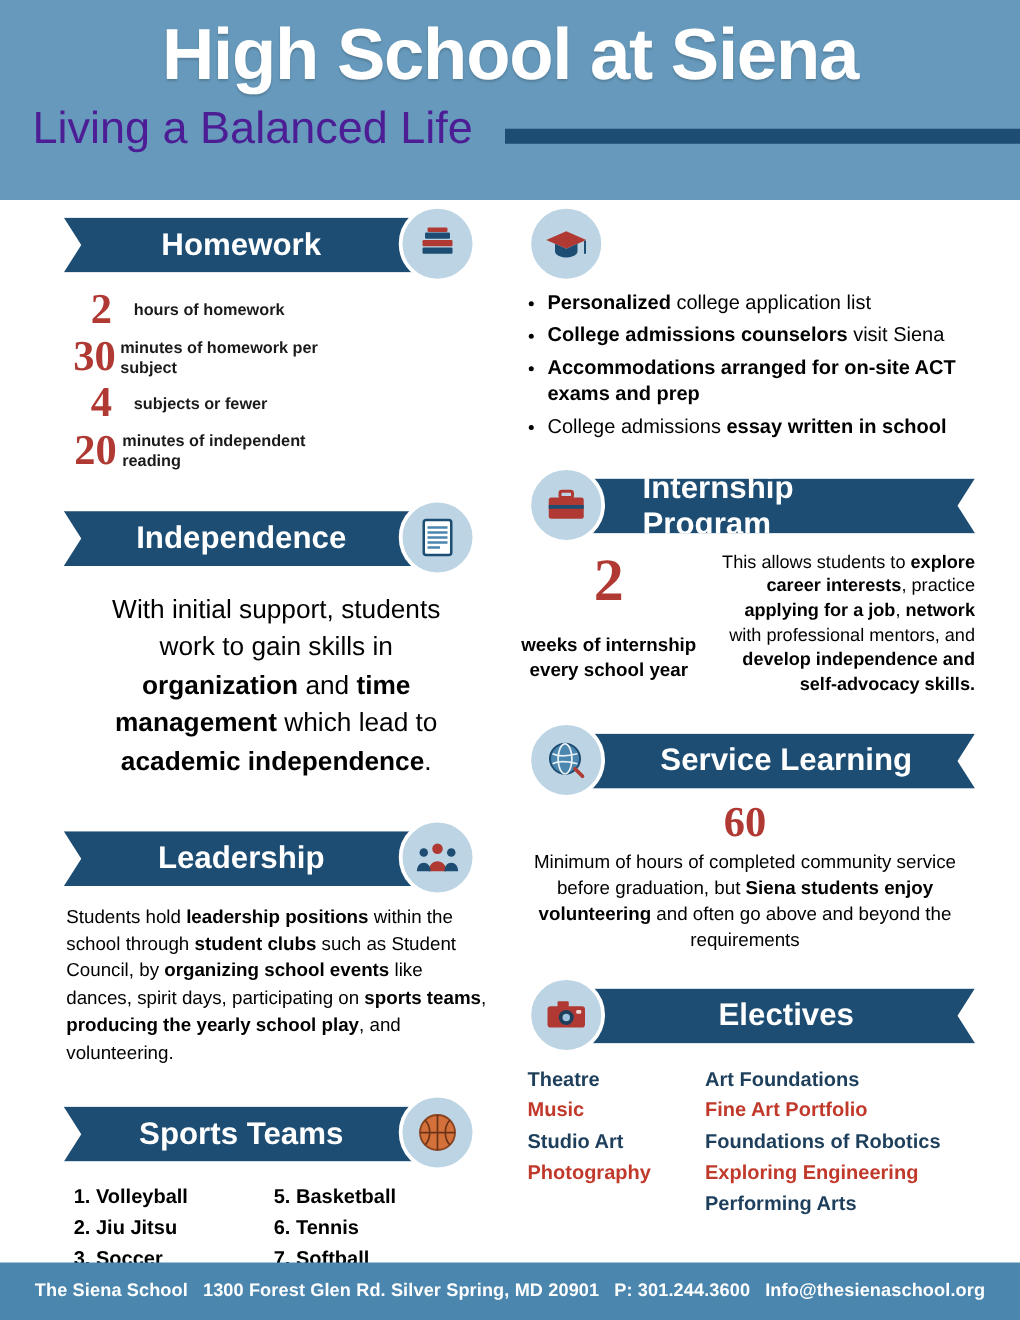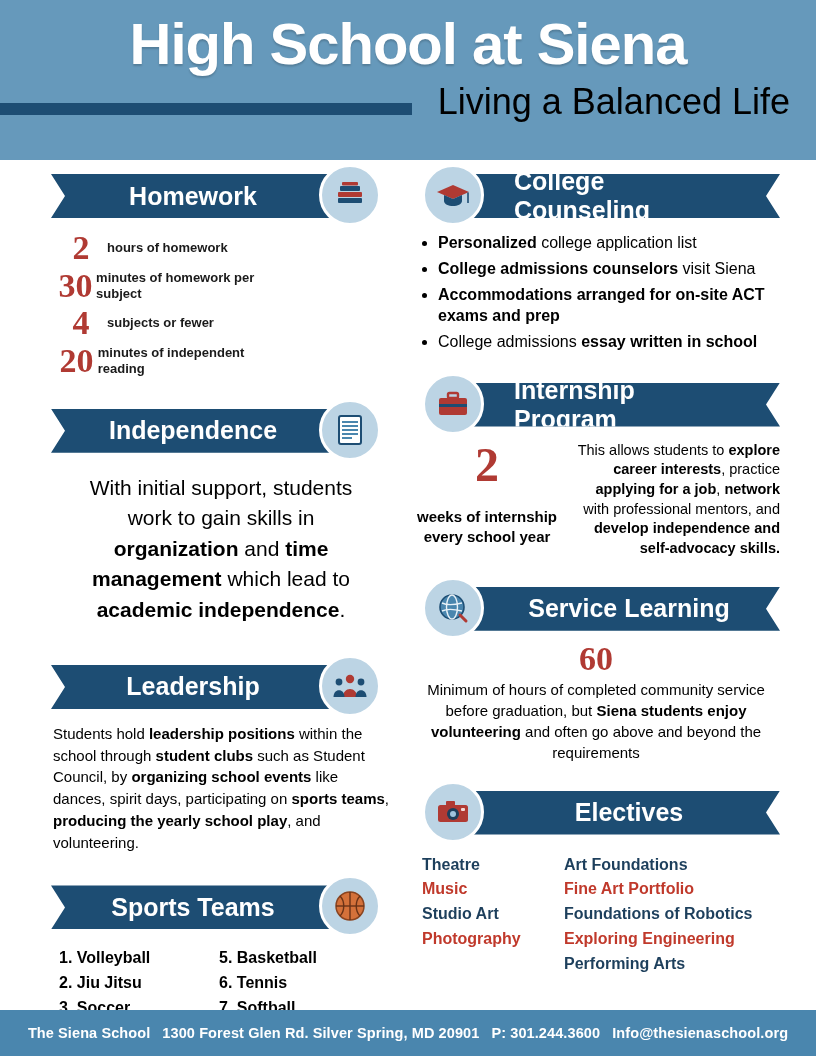--- a/index.html
+++ b/index.html
@@ -29,22 +29,22 @@
   }
   .header .rulebar {
     position: absolute;
     left: 0; right: 0;
     top: 103px;
     height: 12px;
     background: #1d4d73;
   }
   .header .subtitle {
     position: relative;
-    text-align: right;
-    color: #000000;
+    text-align: left;
+    color: #4c1d95;
     font-size: 36px;
     font-weight: normal;
     margin-top: 7px;
     line-height: 1.1;
   }
   .header .subwrap {
     position: relative;
     display: inline-block;
     background: #6699bb;
     padding: 0 26px;
@@ -286,21 +286,20 @@
           <li>6. Tennis</li>
           <li>7. Softball</li>
           <li>8. Flag Football</li>
         </ol>
       </div>
     </div>
 
     <div class="col-right">
 
       <div class="banner" style="justify-content:flex-end;">
-        <div class="ribbon ribbon-r" style="margin-left:38px;">College Counseling</div>
         <div class="badge badge-left-of-ribbon">
           <svg width="36" height="30" viewBox="0 0 36 30">
             <path d="M18 5 L34 12 L18 19 L2 12 Z" fill="#b03a33"></path>
             <path d="M9 15v6c0 3 4.5 5 9 5s9-2 9-5v-6l-9 4z" fill="#1d4d73"></path>
             <line x1="33" y1="12.5" x2="33" y2="23" stroke="#1d4d73" stroke-width="1.6"></line>
           </svg>
         </div>
       </div>
       <ul class="bul">
         <li><b>Personalized</b><span> college application list</span></li>

